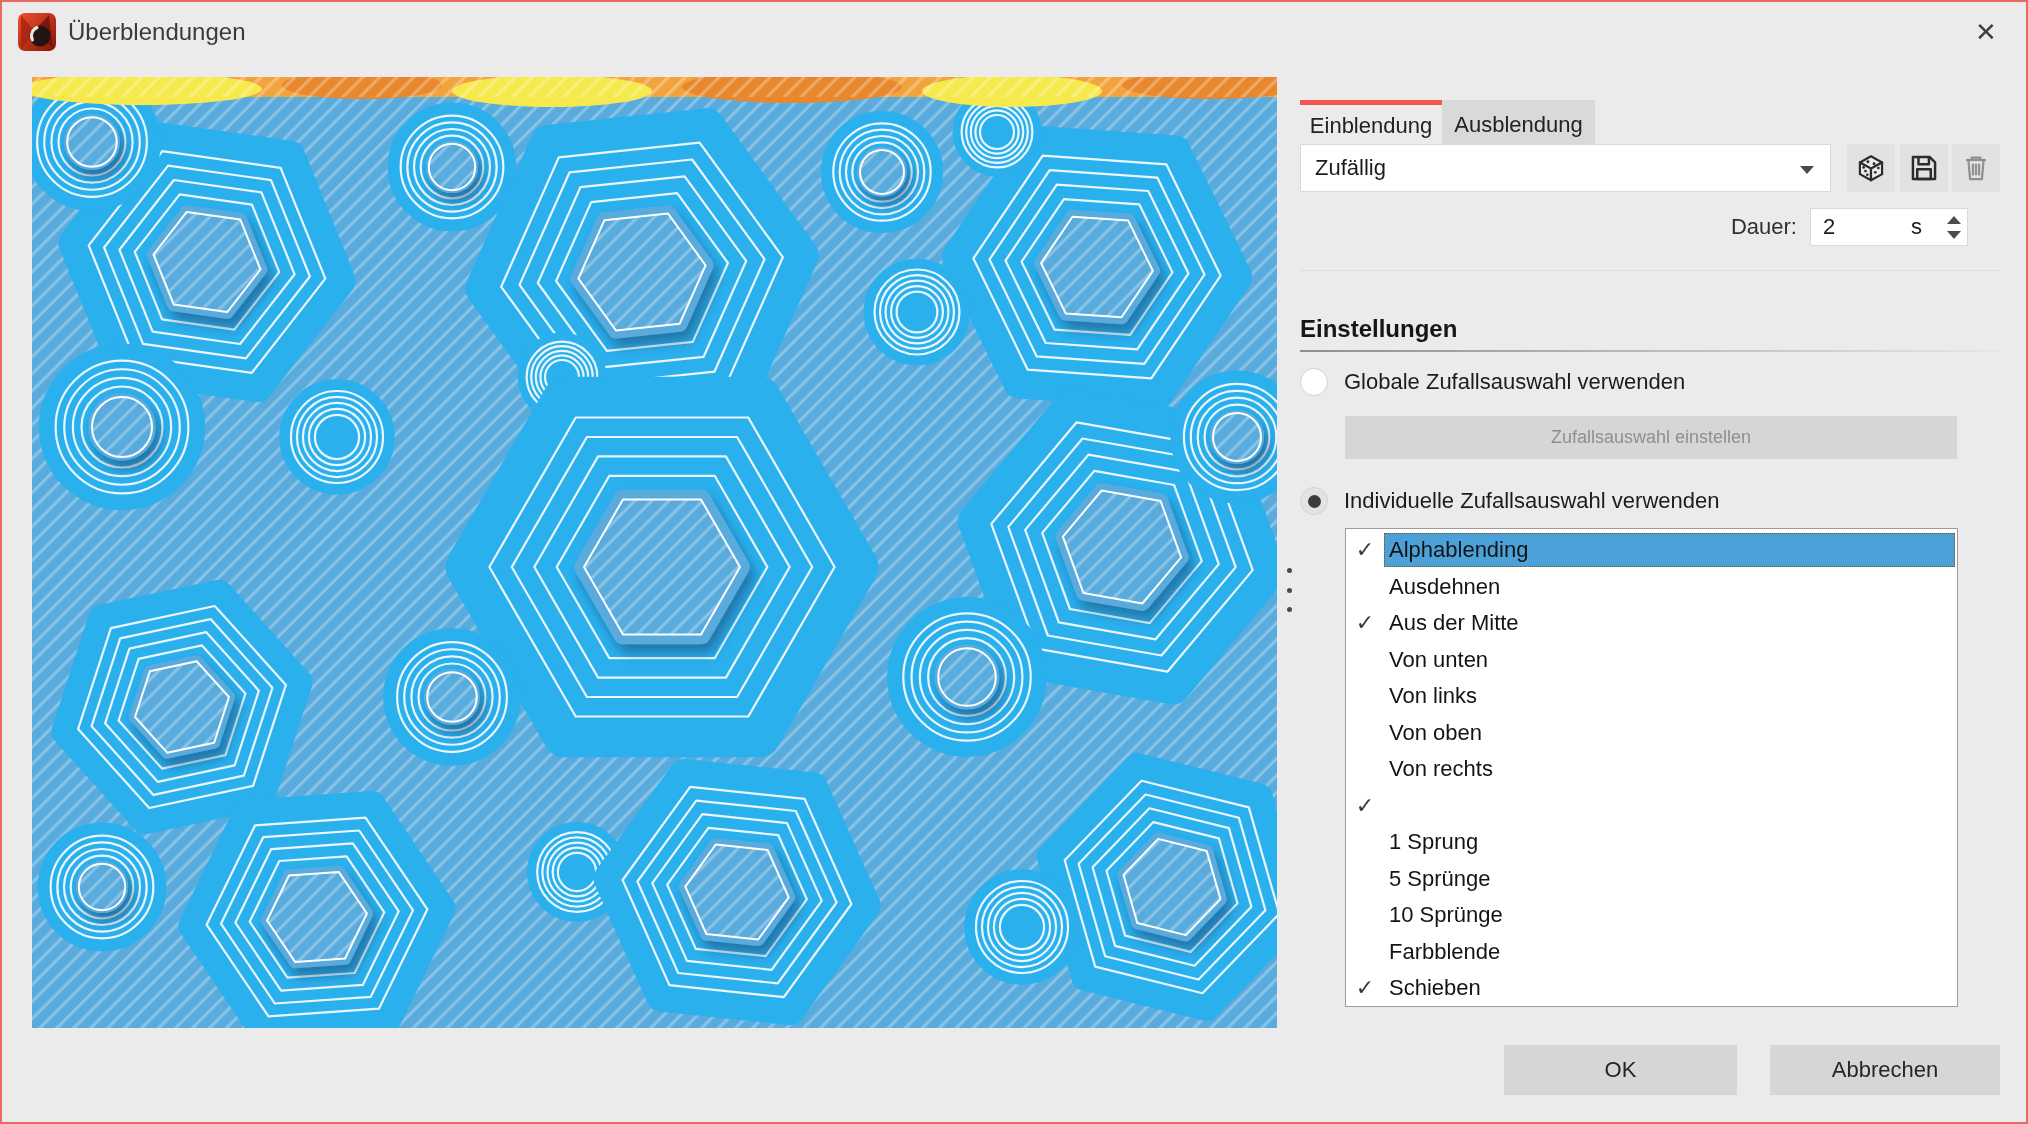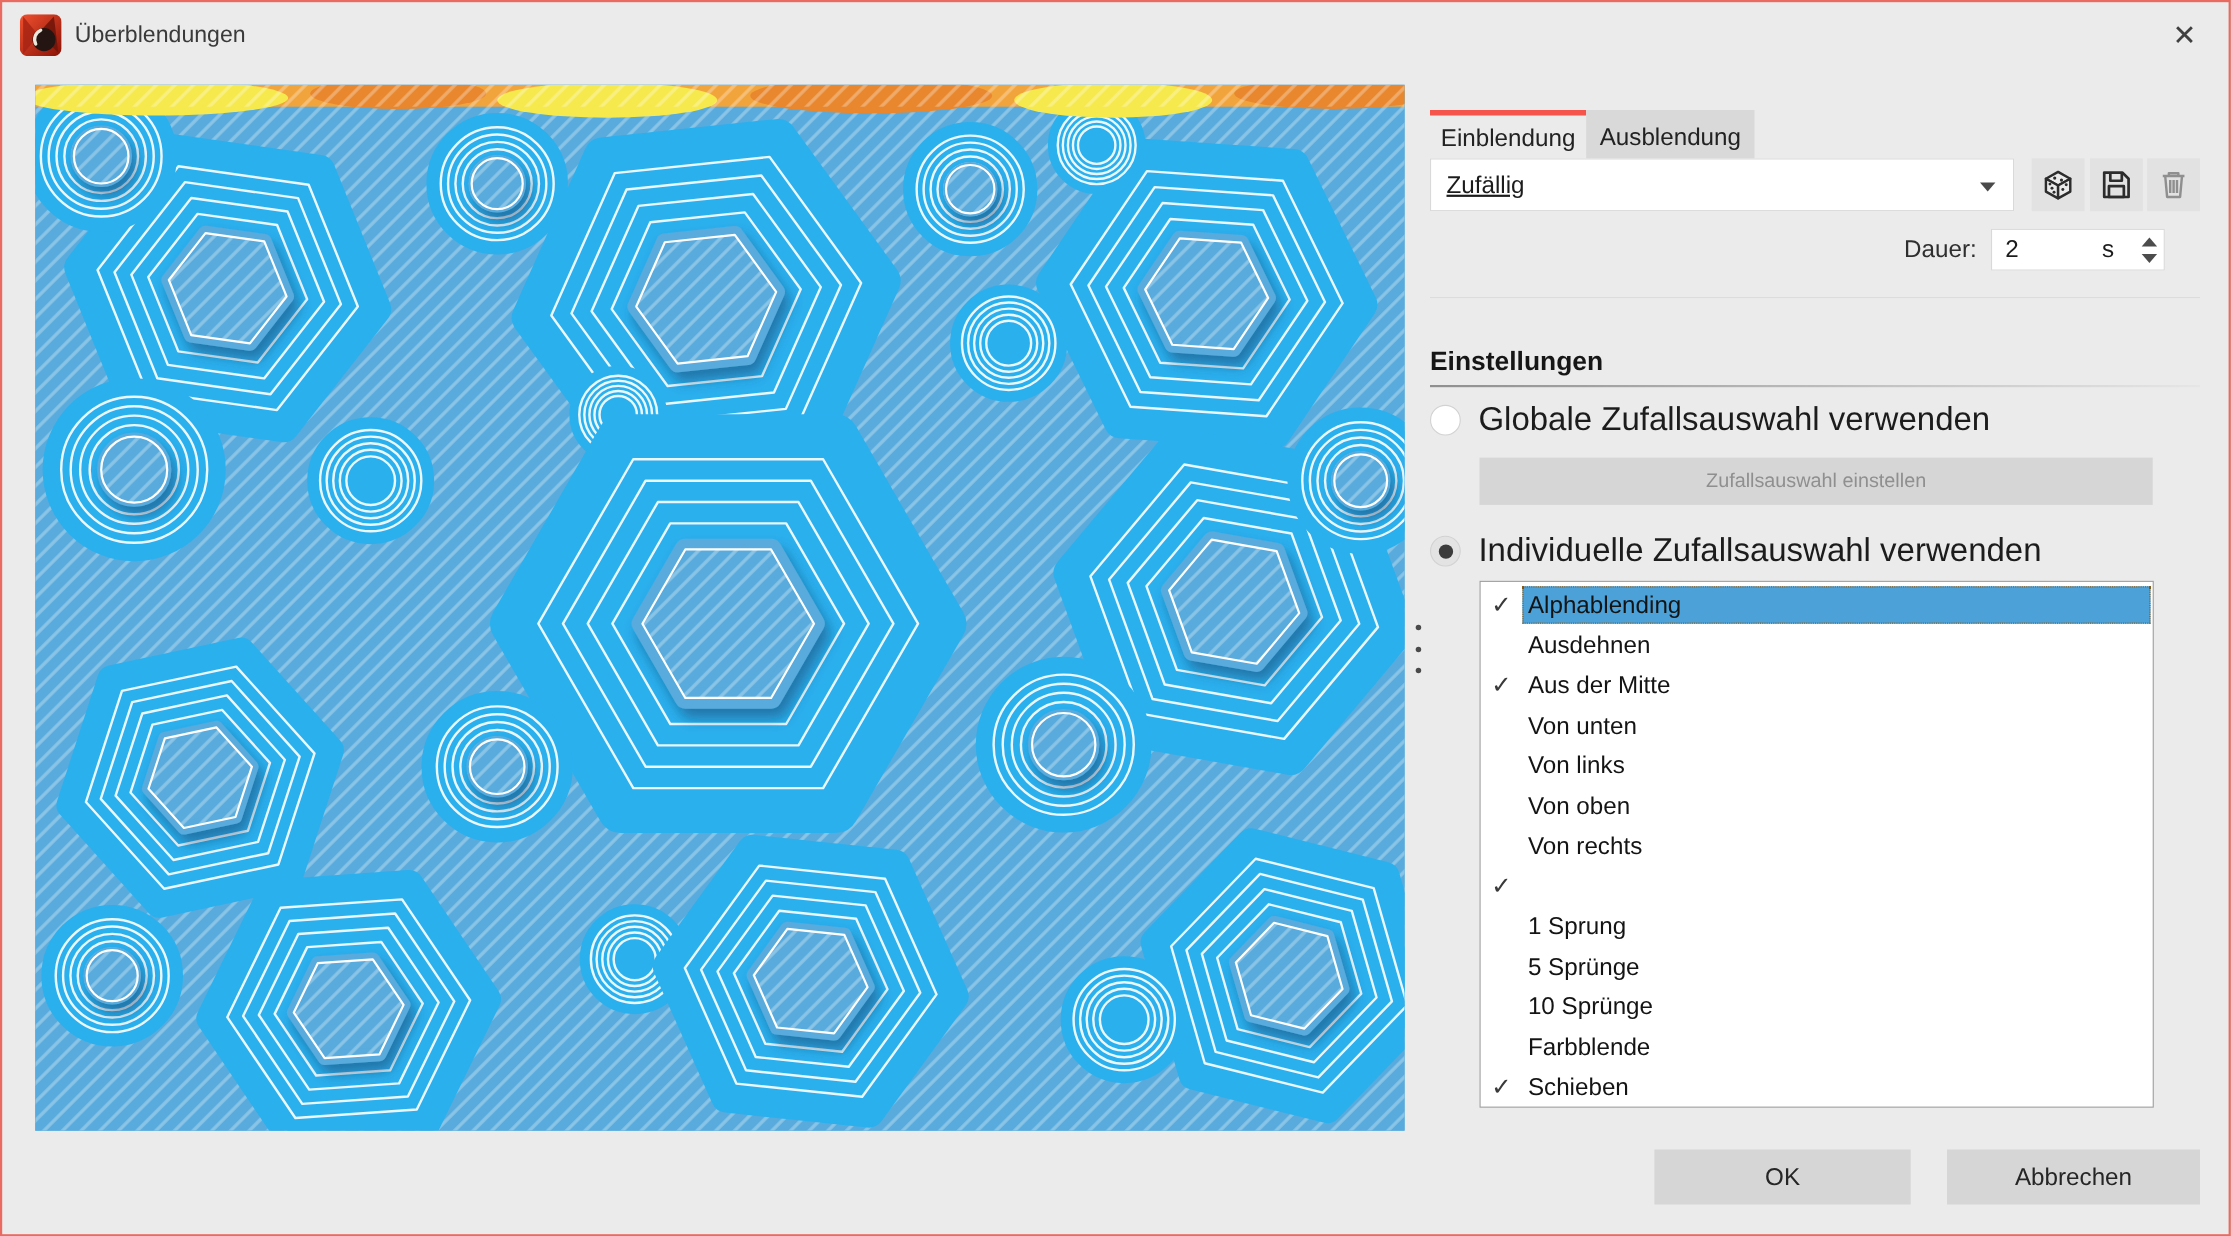--- a/index.html
+++ b/index.html
@@ -8,42 +8,42 @@
     --icon-btn-bg:#e2e2e2;
   }
   *{box-sizing:border-box; margin:0; padding:0;}
   html,body{width:2028px;height:1124px;overflow:hidden;}
   body{font-family:"Liberation Sans", sans-serif; background:#fff;}
   .dialog{position:fixed; inset:0; background:var(--dialog-bg); border:2px solid var(--border-red);}
 
   
   .titlebar{position:absolute; left:0; top:0; width:100%; height:60px;}
   .appicon{position:absolute; left:16px; top:11px; width:38px; height:38px;}
-  .title{position:absolute; left:66px; top:0; height:60px; line-height:60px; font-size:21px; color:#3a3a3a;}
+  .title{position:absolute; left:66px; top:0; height:60px; line-height:60px; font-size:24px; color:#3a3a3a;}
   .close{position:absolute; left:1966px; top:12px; width:36px; height:36px; text-align:center;
          line-height:36px; font-size:26px; color:#404040; cursor:pointer;}
 
   
   .preview{position:absolute; left:30px; top:75px; width:1245px; height:951px; background:#58abdc; overflow:hidden;}
   .preview svg{display:block; width:1245px; height:951px;}
 
   
   .splitter{position:absolute; left:1280px; top:566px; width:14px; height:44px;
             display:flex; flex-direction:column; align-items:center; justify-content:space-between; cursor:col-resize;}
   .splitter i{width:5px;height:5px;border-radius:50%;background:#4a4a4a;display:block;}
 
   
   .panel{position:absolute; left:1298px; top:75px; width:700px; height:1045px;}
 
   .tab{position:absolute; top:0; height:49px; line-height:49px; text-align:center; font-size:22px; color:#222; cursor:pointer;margin-top:23px;}
   .tab.active{left:0; width:142px; background:var(--dialog-bg); border-top:5px solid var(--accent-red); line-height:42px;}
   .tab.inactive{left:142px; width:153px; background:var(--tab-inactive);}
 
   .dropdown{position:absolute; left:0; top:67px; width:531px; height:48px; background:#fff;
-            border:1px solid #d9d9d9; font-size:22px; color:#1c1c1c; line-height:46px; padding-left:14px; cursor:pointer;text-decoration:underline;}
+            border:1px solid #d9d9d9; font-size:22px; color:#1c1c1c; line-height:46px; padding-left:14px; cursor:pointer;}
   .dropdown .caret{position:absolute; right:16px; top:21px; width:0; height:0;
             border-left:7px solid transparent; border-right:7px solid transparent; border-top:8px solid #4a4a4a;}
 
   .iconbtn{position:absolute; top:67px; width:48px; height:48px; background:var(--icon-btn-bg);
            display:flex; align-items:center; justify-content:center; cursor:pointer;}
   .iconbtn svg{width:32px;height:32px;}
   .btn-dice{left:547px;} .btn-save{left:600px;} .btn-trash{left:652px; cursor:default;}
 
   .duration-label{position:absolute; left:280px; top:131px; width:217px; height:38px; line-height:38px;
                   text-align:right; font-size:22px; color:#2f2f2f;}
@@ -60,21 +60,21 @@
   .settings-heading{position:absolute; left:0; top:238px; font-size:24px; font-weight:bold; color:#161616;}
   .heading-rule{position:absolute; left:0; top:273px; width:700px; height:2px;
                 background:linear-gradient(to right,#8f8f8f,#e6e6e6);}
 
   .radio-row{position:absolute; left:0; height:30px; display:flex; align-items:center; cursor:pointer;}
   .radio-row.global{top:290px;} .radio-row.individual{top:409px;}
   .radio{width:28px; height:28px; border-radius:50%; background:#fff; border:1px solid #d2d2d2;
          display:flex; align-items:center; justify-content:center; flex:none;}
   .radio.checked{background:#e3e3e3;}
   .radio.checked::after{content:""; width:13px; height:13px; border-radius:50%; background:#3c3c3c;}
-  .radio-label{margin-left:16px; font-size:30px; color:#1c1c1c; white-space:nowrap;}
+  .radio-label{margin-left:16px; font-size:22px; color:#1c1c1c; white-space:nowrap;}
 
   .set-random{position:absolute; left:45px; top:339px; width:612px; height:43px; background:var(--button-gray);
               border:none; font-family:inherit; font-size:18px; color:#8f8f8f; text-align:center; line-height:43px;}
 
   .effects-list{position:absolute; left:45px; top:451px; width:613px; height:479px; background:#fff;
                 border:1px solid #9c9c9c; padding-top:3px; overflow:hidden;}
   .effect-row{height:36.5px; display:flex; align-items:center; font-size:22px; color:#141414; cursor:pointer;}
   .effect-check{width:38px; text-align:center; font-size:22px; color:#3a3a3a; flex:none;}
   .effect-label{flex:1; padding-left:5px; margin-right:2px; line-height:34px; white-space:nowrap;}
   .effect-row.selected .effect-label{background:var(--selection-blue); outline:1px dotted rgba(130,75,0,0.9); outline-offset:-1px;}

